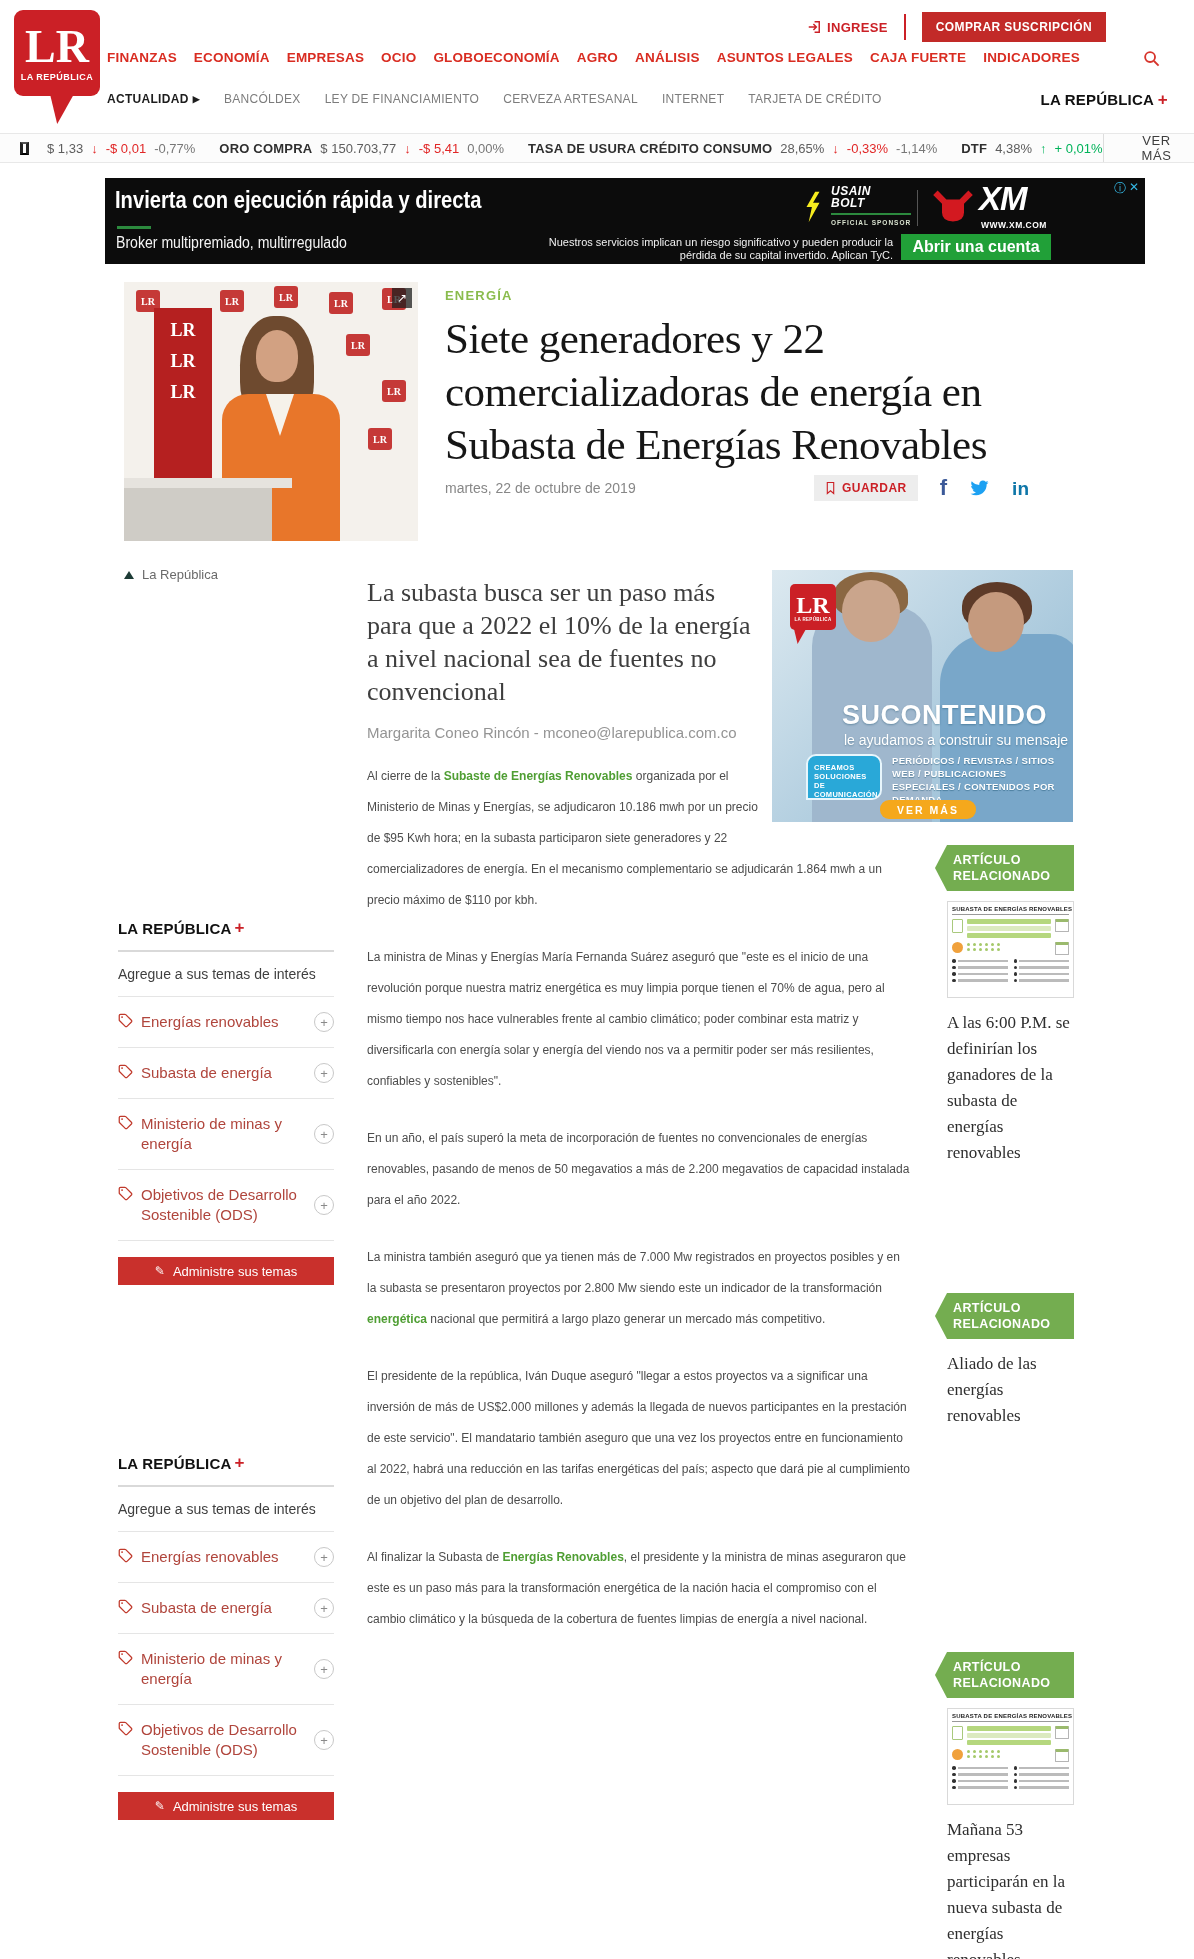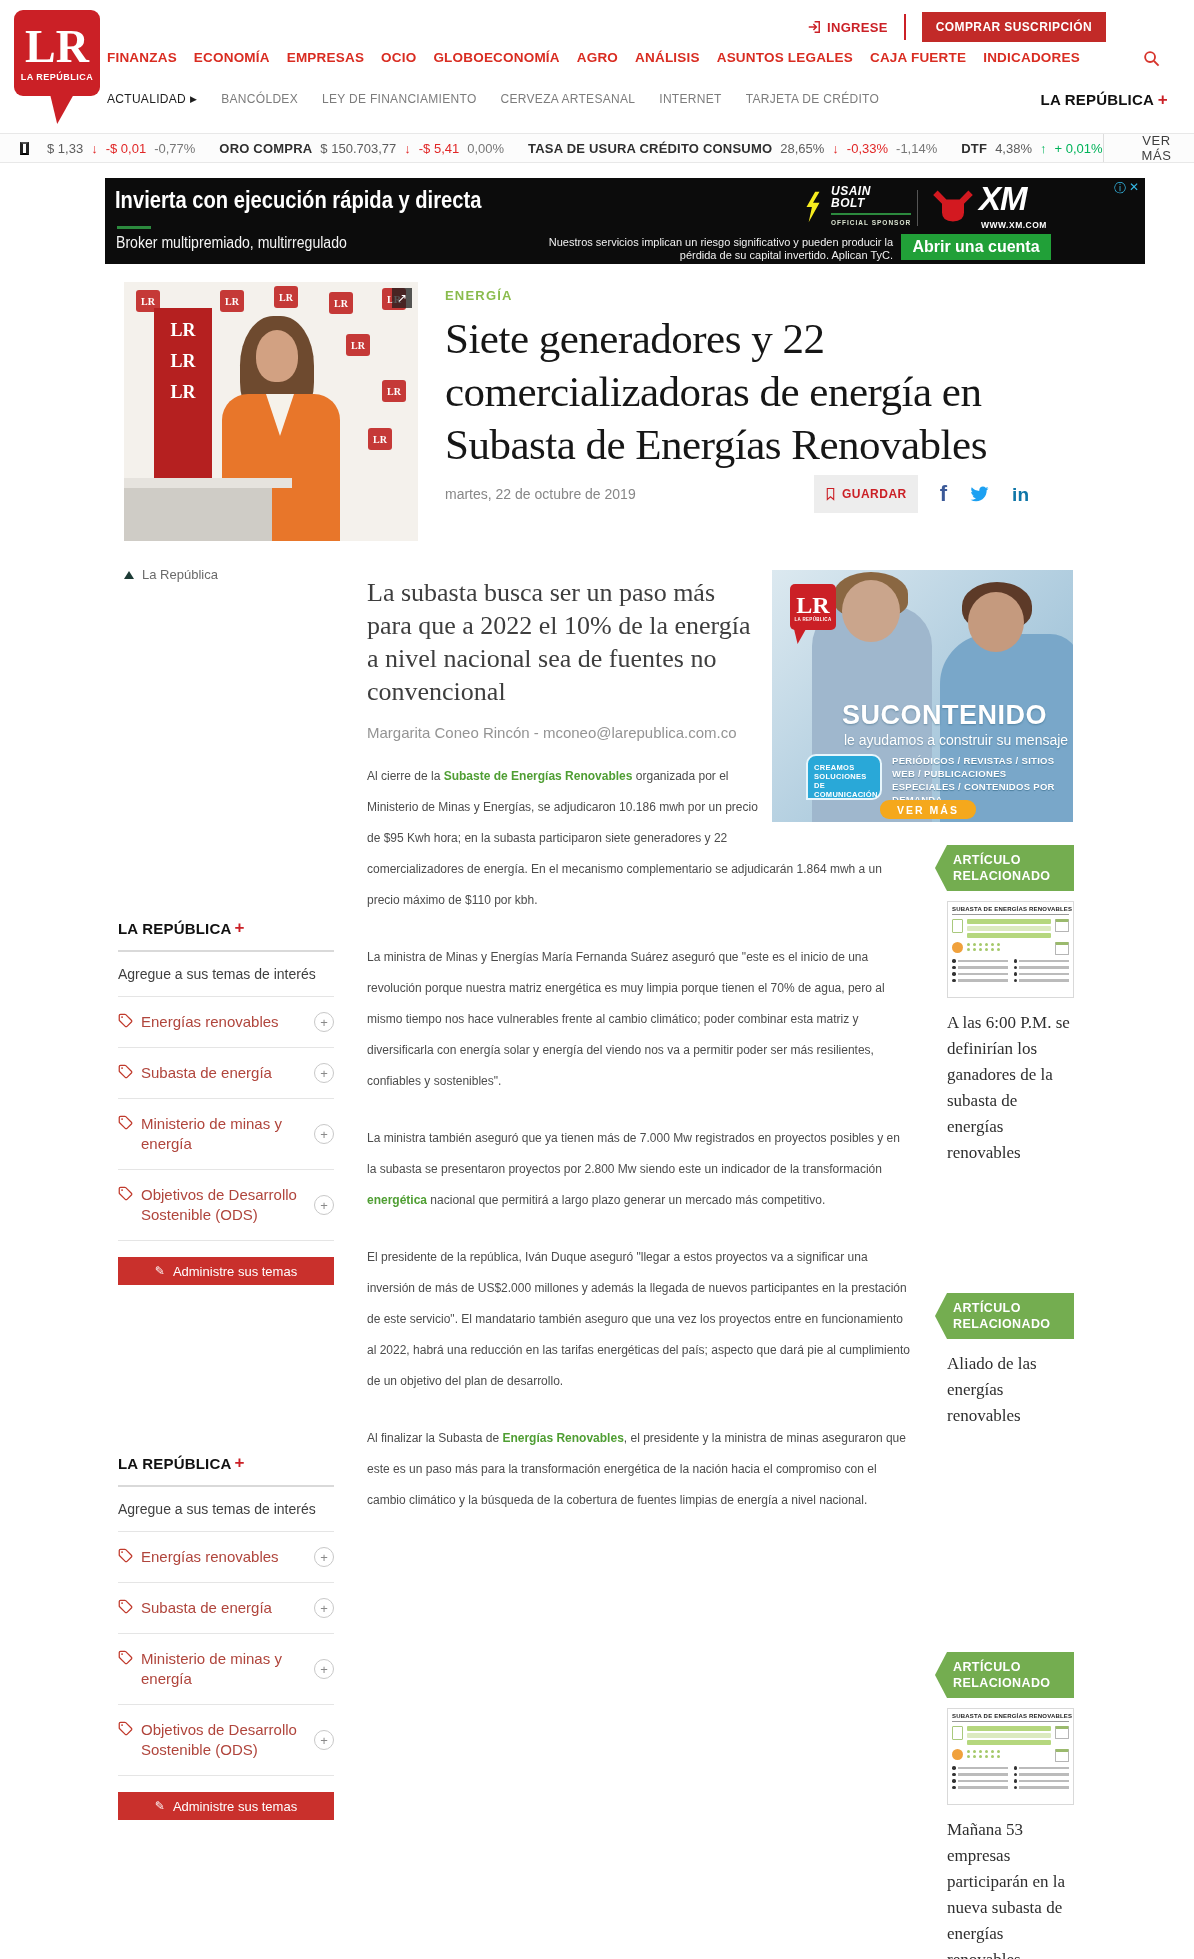--- a/index.html
+++ b/index.html
@@ -14,21 +14,21 @@
   .logo-name { font-size:9px; font-weight:700; color:#fff; letter-spacing:.5px; margin-top:2px; }
   .logo-tail { position:absolute; left:36px; top:84px; width:24px; height:30px; background:var(--brand-red); clip-path:polygon(0 0,100% 0,30% 100%); }
   .header-top { position:absolute; right:88px; top:12px; display:flex; align-items:center; gap:16px; }
   .ingrese { display:flex; align-items:center; gap:6px; color:var(--brand-red); font-size:13px; font-weight:700; letter-spacing:.3px; cursor:pointer; }
   .top-div { width:2px; height:26px; background:var(--brand-red); }
   .subscribe-btn { background:#c22a28; color:#fff; border:none; font-size:12px; font-weight:700; letter-spacing:.4px; padding:8px 14px; cursor:pointer; font-family:inherit; }
   .main-nav { position:absolute; left:107px; top:50px; width:1010px; display:flex; align-items:center; gap:17px; }
   .nav-item { color:var(--nav-red); font-size:13.5px; font-weight:800; letter-spacing:.2px; text-decoration:none; white-space:nowrap; cursor:pointer; }
   .search-btn { position:absolute; right:34px; top:50px; background:none; border:none; cursor:pointer; }
   .sub-nav { position:absolute; left:107px; top:92px; width:1060px; display:flex; align-items:center; gap:24px; }
-  .subnav-active { color:#1d1d1d; font-size:12px; font-weight:400; letter-spacing:.3px; display:flex; align-items:center; gap:4px; cursor:pointer; }
+  .subnav-active { color:#1d1d1d; font-size:12px; font-weight:700; letter-spacing:.3px; display:flex; align-items:center; gap:4px; cursor:pointer; }
   .subnav-caret { font-size:9px; color:#1d1d1d; }
   .subnav-item { color:#7c7c7c; font-size:12px; letter-spacing:.3px; text-decoration:none; white-space:nowrap; cursor:pointer; }
   .lr-plus { position:absolute; right:26px; top:90px; font-size:15px; font-weight:800; color:#111; letter-spacing:.2px; cursor:pointer; }
   .lr-plus .plus { color:var(--brand-red); font-size:17px; font-weight:800; }
 
   
   .ticker { position:absolute; left:0; top:133px; width:1194px; height:30px; background:#fcfcfc; border-top:1px solid #e8e8e8; border-bottom:1px solid #e8e8e8; display:flex; align-items:center; font-size:13px; }
   .pause-btn { margin-left:20px; margin-right:18px; width:9px; height:13px; border-left:3px solid #222; border-right:3px solid #222; background:none; cursor:pointer; flex:none; }
   .tk-items { display:flex; align-items:center; gap:24px; }
   .tk-item { display:flex; align-items:center; gap:8px; white-space:nowrap; }
@@ -67,21 +67,21 @@
   .ph-shirt { position:absolute; left:142px; top:112px; width:28px; height:42px; background:#f6f2ea; clip-path:polygon(0 0,100% 0,50% 100%); }
   .ph-table { position:absolute; left:0; top:196px; width:168px; height:10px; background:#e6e3de; }
   .ph-desk { position:absolute; left:0; top:206px; width:148px; height:53px; background:#cfccc6; }
   .expand-btn { position:absolute; right:6px; top:6px; width:20px; height:20px; background:rgba(30,30,30,.75); color:#fff; font-size:12px; display:flex; align-items:center; justify-content:center; cursor:pointer; border:none; }
   .article-head { position:absolute; left:445px; top:288px; width:628px; }
   .kicker { color:var(--kicker-green); font-size:13px; font-weight:700; letter-spacing:1.2px; }
   .headline { font-family:"Liberation Serif", serif; font-weight:400; font-size:43px; line-height:53px; color:#161616; letter-spacing:-.5px; margin-top:9px; }
   .meta-row { display:flex; align-items:center; margin-top:4px; padding-right:44px; }
   .article-date { color:#878787; font-size:14px; }
   .meta-right { margin-left:auto; display:flex; align-items:center; gap:22px; }
-  .save-btn { background:#ededed; border:none; display:flex; align-items:center; gap:6px; padding:12px 11px; color:var(--brand-red); font-size:12px; font-weight:700; letter-spacing:.5px; cursor:pointer; font-family:inherit; }
+  .save-btn { background:#ededed; border:none; display:flex; align-items:center; gap:6px; padding:6px 11px; color:var(--brand-red); font-size:12px; font-weight:700; letter-spacing:.5px; cursor:pointer; font-family:inherit; }
   .soc-f { color:var(--facebook-blue); font-size:22px; font-weight:700; cursor:pointer; line-height:1; }
   .soc-in { color:var(--linkedin-blue); font-size:19px; font-weight:800; cursor:pointer; line-height:1; }
   .soc-tw { cursor:pointer; line-height:0; }
 
   
   .back-link { position:absolute; left:124px; top:567px; display:flex; align-items:center; gap:8px; cursor:pointer; }
   .back-tri { width:0; height:0; border-left:5px solid transparent; border-right:5px solid transparent; border-bottom:8px solid #1d3b36; }
   .back-label { color:#6a6a6a; font-size:13px; }
 
   
@@ -310,20 +310,21 @@
     <span class="back-label">La República</span>
   </a>
 
   <main class="content">
     <div class="wrap-spacer"></div>
     <div class="lead">La subasta busca ser un paso más para que a 2022 el 10% de la energía a nivel nacional sea de fuentes no convencional</div>
     <div class="author">Margarita Coneo Rincón - mconeo@larepublica.com.co</div>
     <div>
         <p class="para"><span>Al cierre de la </span><a class="green-link">Subaste de Energías Renovables</a><span> organizada por el Ministerio de Minas y Energías, se adjudicaron 10.186 mwh por un precio de $95 Kwh hora; en la subasta participaron siete generadores y 22 comercializadores de energía. En el mecanismo complementario se adjudicarán 1.864 mwh a un precio máximo de $110 por kbh.</span></p>
         <p class="para"><span>La ministra de Minas y Energías María Fernanda Suárez aseguró que "este es el inicio de una revolución porque nuestra matriz energética es muy limpia porque tienen el 70% de agua, pero al mismo tiempo nos hace vulnerables frente al cambio climático; poder combinar esta matriz y diversificarla con energía solar y energía del viendo nos va a permitir poder ser más resilientes, confiables y sostenibles".</span></p>
+        <p class="para"><span>En un año, el país superó la meta de incorporación de fuentes no convencionales de energías renovables, pasando de menos de 50 megavatios a más de 2.200 megavatios de capacidad instalada para el año 2022.</span></p>
         <p class="para"><span>La ministra también aseguró que ya tienen más de 7.000 Mw registrados en proyectos posibles y en la subasta se presentaron proyectos por 2.800 Mw siendo este un indicador de la transformación </span><a class="green-link">energética</a><span> nacional que permitirá a largo plazo generar un mercado más competitivo.</span></p>
         <p class="para"><span>El presidente de la república, Iván Duque aseguró "llegar a estos proyectos va a significar una inversión de más de US$2.000 millones y además la llegada de nuevos participantes en la prestación de este servicio". El mandatario también aseguro que una vez los proyectos entre en funcionamiento al 2022, habrá una reducción en las tarifas energéticas del país; aspecto que dará pie al cumplimiento de un objetivo del plan de desarrollo.</span></p>
         <p class="para"><span>Al finalizar la Subasta de </span><a class="green-link">Energías Renovables</a><span>, el presidente y la ministra de minas aseguraron que este es un paso más para la transformación energética de la nación hacia el compromiso con el cambio climático y la búsqueda de la cobertura de fuentes limpias de energía a nivel nacional.</span></p>
       </div>
   </main>
 
   <aside class="topics-widget" style="top:918px">
       <div class="tw-head">
         <span class="tw-brand">LA REPÚBLICA</span>
         <span class="tw-plus">+</span>

